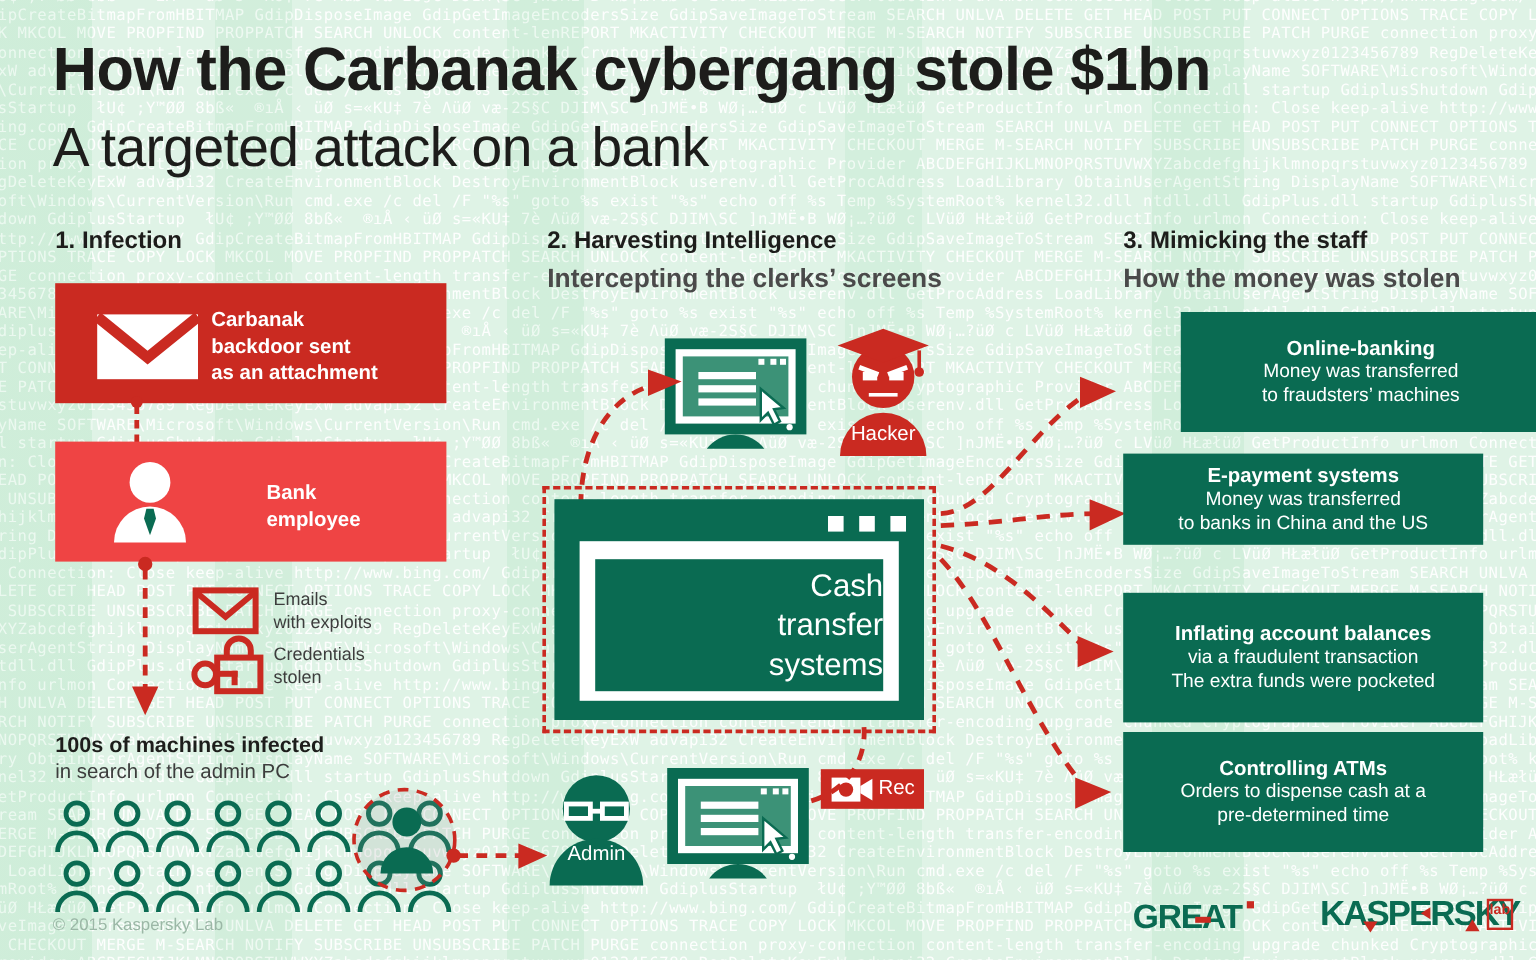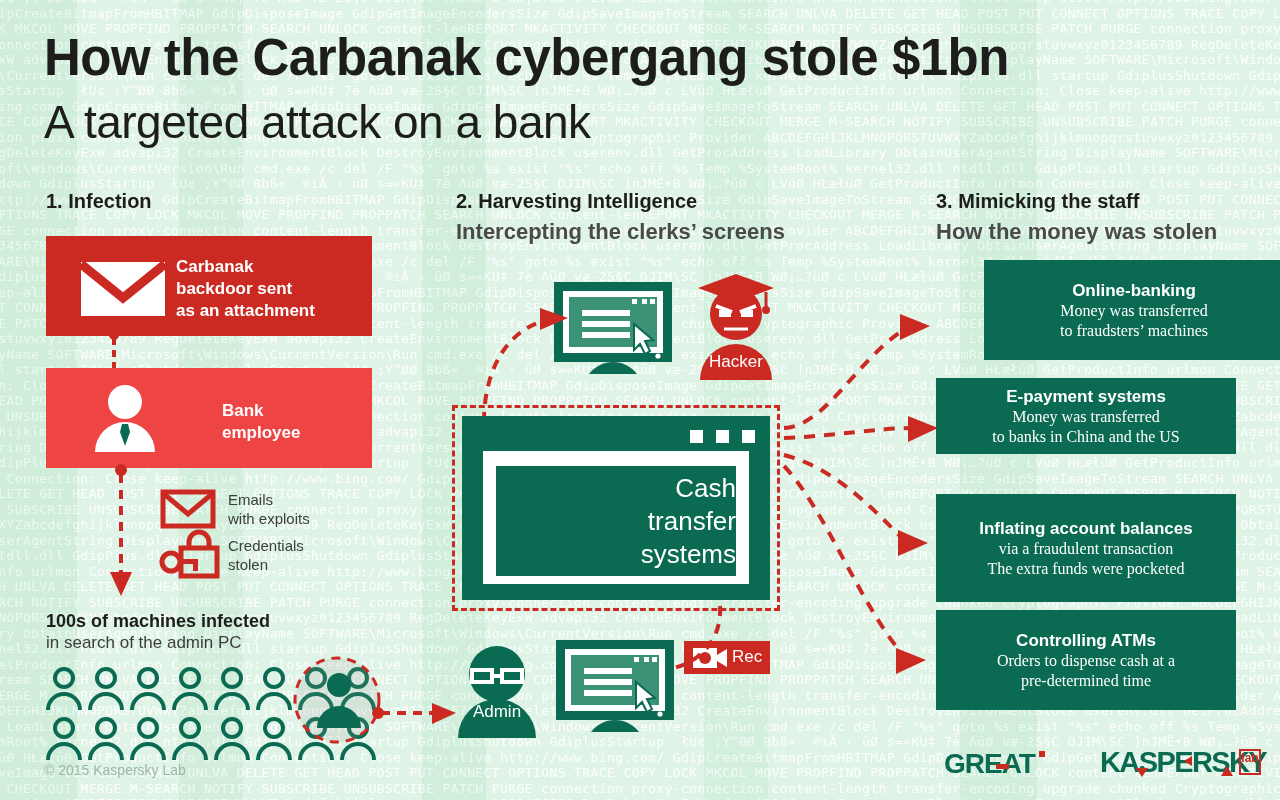--- a/index.html
+++ b/index.html
@@ -61,21 +61,21 @@
   .box-red .txt{
     position:absolute;color:#fff;font-weight:bold;font-size:17px;line-height:22px;
   }
   .box-green .txt{
     position:absolute;color:#fff;font-weight:bold;font-size:17px;line-height:22px;
   }
 
   
   .card{position:absolute;background:#0a6b52;color:#fff;text-align:center;}
   .card .t{font-weight:bold;font-size:17px;line-height:21px;}
-  .card .d{font-weight:400;font-size:16px;line-height:20px;font-family:Liberation Serif, serif;}
+  .card .d{font-weight:400;font-size:16px;line-height:20px;}
   .card .inner{position:absolute;left:0;right:0;top:50%;transform:translateY(-50%);padding:0 10px;box-sizing:border-box;}
 
   
   svg{display:block;overflow:visible;}
   .abs{position:absolute;}
 
   
   .copy{position:absolute;left:44px;top:762px;font-size:14px;color:#9bb7a6;}
 </style>
 </head>

